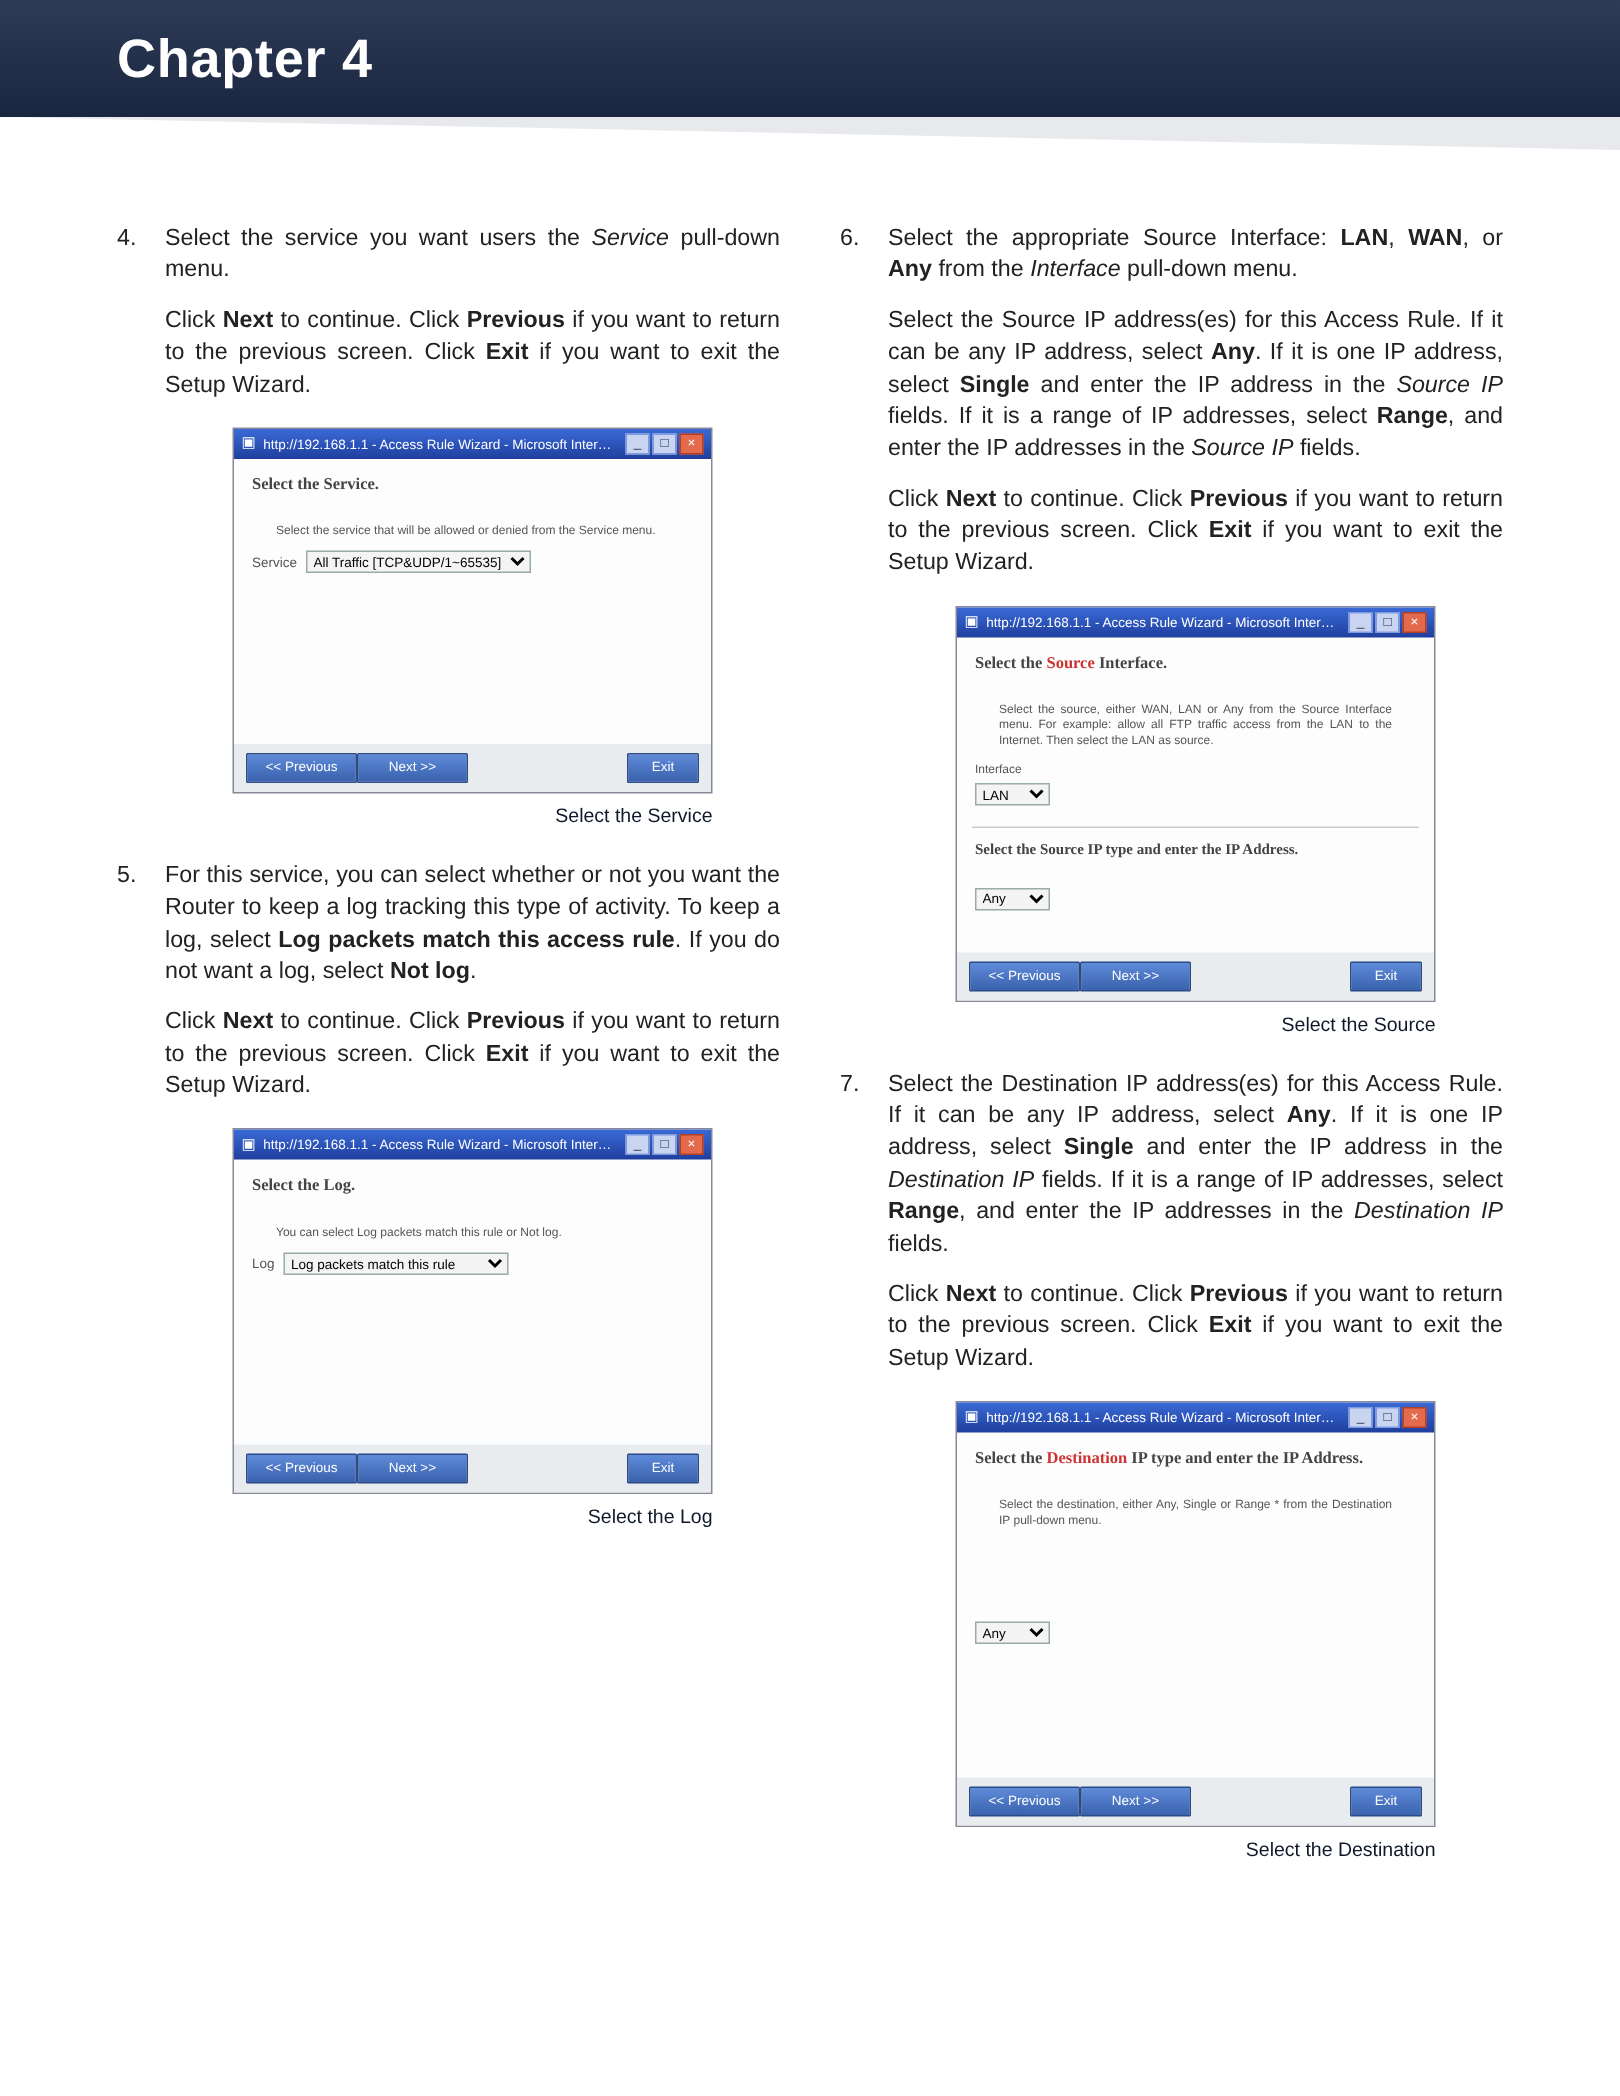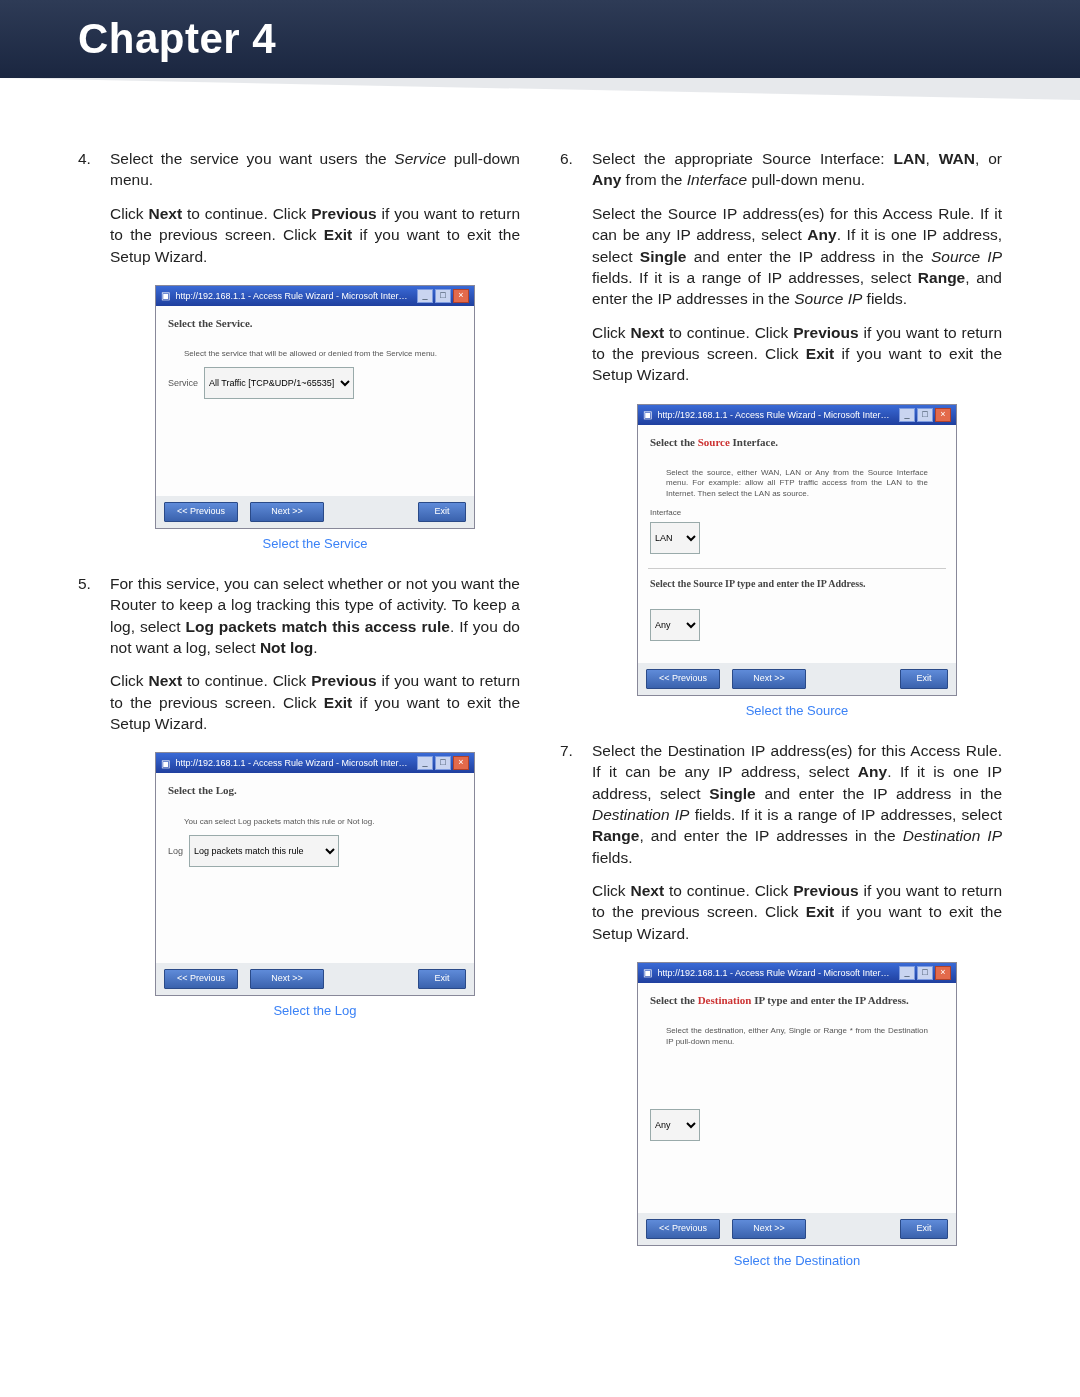--- a/index.html
+++ b/index.html
@@ -1,48 +1,48 @@
 <!DOCTYPE html>
 <html><head>
 <meta charset="utf-8">
 <style>
   body { margin:0; padding:0; background:#fff; font-family:"Myriad Pro","Segoe UI",Arial,sans-serif; color:#222; }
   .page { width:1080px; min-height:1397px; margin:0 auto; position:relative; background:#fff; box-sizing:border-box; }
   .header { position:relative; height:108px; background:#fff; }
   .header-bar { position:absolute; left:0; right:0; top:0; height:78px; background:linear-gradient(#2e3b56,#1a2640); color:#fff; display:flex; align-items:center; justify-content:space-between; padding:0 78px; box-sizing:border-box; }
-  .chapter { font-size:42px; font-weight:700; letter-spacing:0.5px; }
+  .chapter { font-size:36px; font-weight:700; letter-spacing:0.5px; }
   .subtitle { font-size:26px; font-weight:700; }
   .slant { position:absolute; top:78px; right:0; width:0; height:0; border-right:1080px solid #7a8495; border-bottom:22px solid transparent; opacity:.18;}
   .content { display:flex; padding:40px 78px 0 78px; gap:40px; font-size:15.5px; line-height:1.38; }
   .col { flex:1 1 0; min-width:0; }
   ol.steps { list-style:none; margin:0; padding:0; }
   ol.steps > li { display:flex; gap:14px; margin-bottom:14px; text-align:justify; }
   ol.steps > li > .num { flex:0 0 auto; width:18px; }
   ol.steps > li > .body { flex:1 1 auto; }
   .para { text-align:justify; margin:12px 0; }
   em.i { font-style:italic; }
   b { font-weight:700; }
   .fig { width:320px; margin:18px auto 6px; }
-  .fig .caption { text-align:center; font-size:13px; margin-top:6px; color:#3b82f6; }
+  .fig .caption { text-align:right; font-size:13px; margin-top:6px; color:#0f172a; }
   .ie { border:1px solid #889; background:#fdfdfd; font-size:10px; color:#444; }
   .ie .title { background:linear-gradient(#3a6ad6,#1f3f9e); color:#fff; display:flex; align-items:center; padding:3px 5px; gap:5px;}
   .ie .title .txt { flex:1 1 auto; white-space:nowrap; overflow:hidden; text-overflow:ellipsis; font-size:9px;}
   .ie .title .btns { display:flex; gap:2px; }
   .ie .title .btns span { width:14px; height:12px; background:#c9d4f0; border:1px solid #7e9be0; display:inline-block; font-size:9px; line-height:10px; text-align:center;color:#234;}
   .ie .title .btns span.close{ background:#e36a4b; color:#fff; border-color:#b0402a;}
   .ie .inner { padding:10px 12px 8px; position:relative; min-height:180px; box-sizing:border-box;}
   .ie .section-title { font-weight:700; font-size:11px; margin-bottom:18px;font-family:Liberation Serif, serif; }
   .ie .section-title .red{ color:#c33; }
   .ie .desc{ font-size:8px; color:#555; margin:4px 16px 8px; line-height:1.3;}
   .ie .field{ display:flex; align-items:center; gap:6px; font-size:9px; margin:4px 0 14px;}
   .ie .field label{ color:#555;}
-  .ie select.tiny{ font-size:9px; height:32px; border:1px solid #9aa; background:#f4f4f4;}
+  .ie select.tiny{ font-size:9px; height:15px; border:1px solid #9aa; background:#f4f4f4;}
   .ie select.wide{ width:150px;}
   .ie .hr{ border-top:1px solid #ccc; margin:8px -2px;}
-  .ie .navrow{ background:#e9ecef; padding:6px 8px; display:flex; gap:12px; align-items:flex-end;}
+  .ie .navrow{ background:#e9ecef; padding:6px 8px; display:flex; align-items:flex-end;}
   .ie .btn{ width:72px; height:18px; font-size:9px; color:#fff; background:linear-gradient(#5f8bd9,#3a62ad); border:1px solid #2a4a88; text-align:center; line-height:16px; border-radius:1px;}
   .ie .btn.exit{ width:46px; margin-left:auto;}
   .footer{ position:absolute; bottom:32px; left:78px; right:78px; display:flex; justify-content:space-between; font-size:13px; font-weight:700;}
   .footer .pg{ font-weight:400;}
 </style>
 </head>
 <body>
 <div class="page">
   <div class="header">
     <div class="header-bar">

